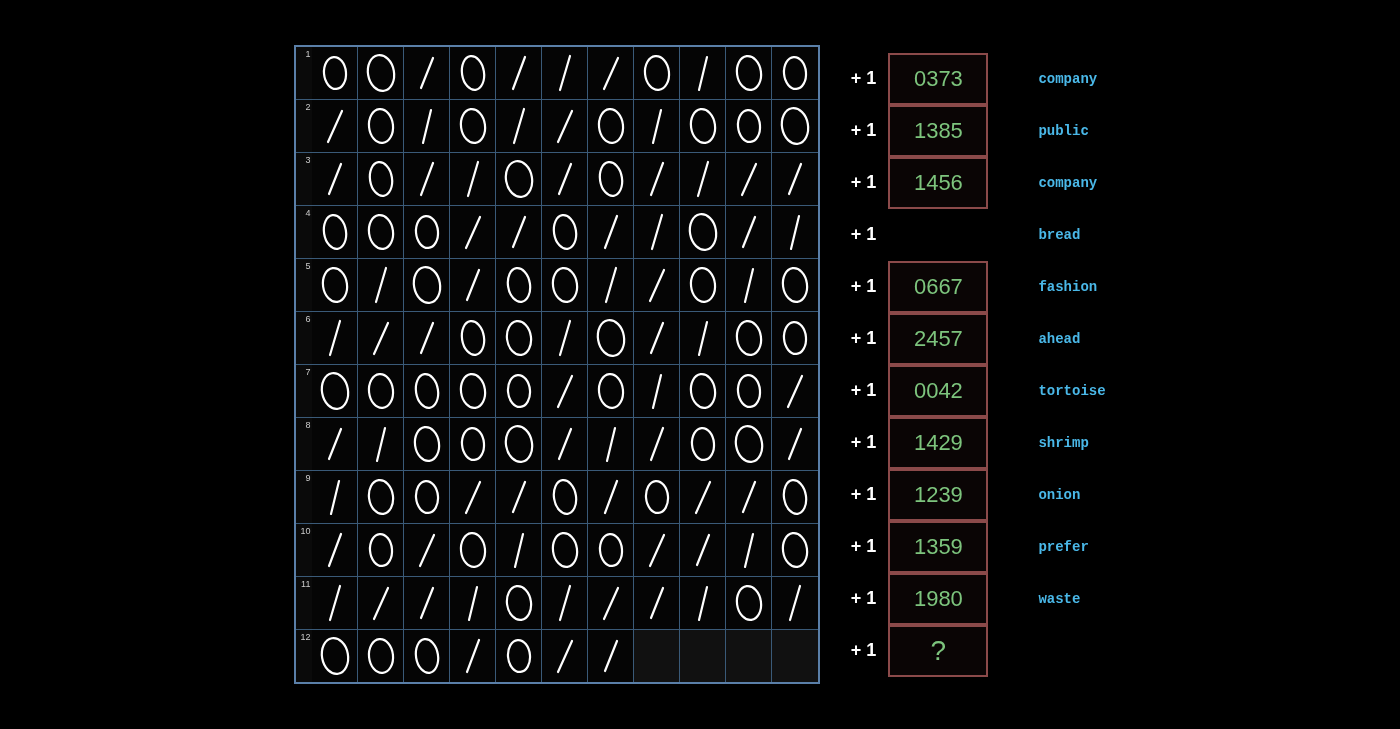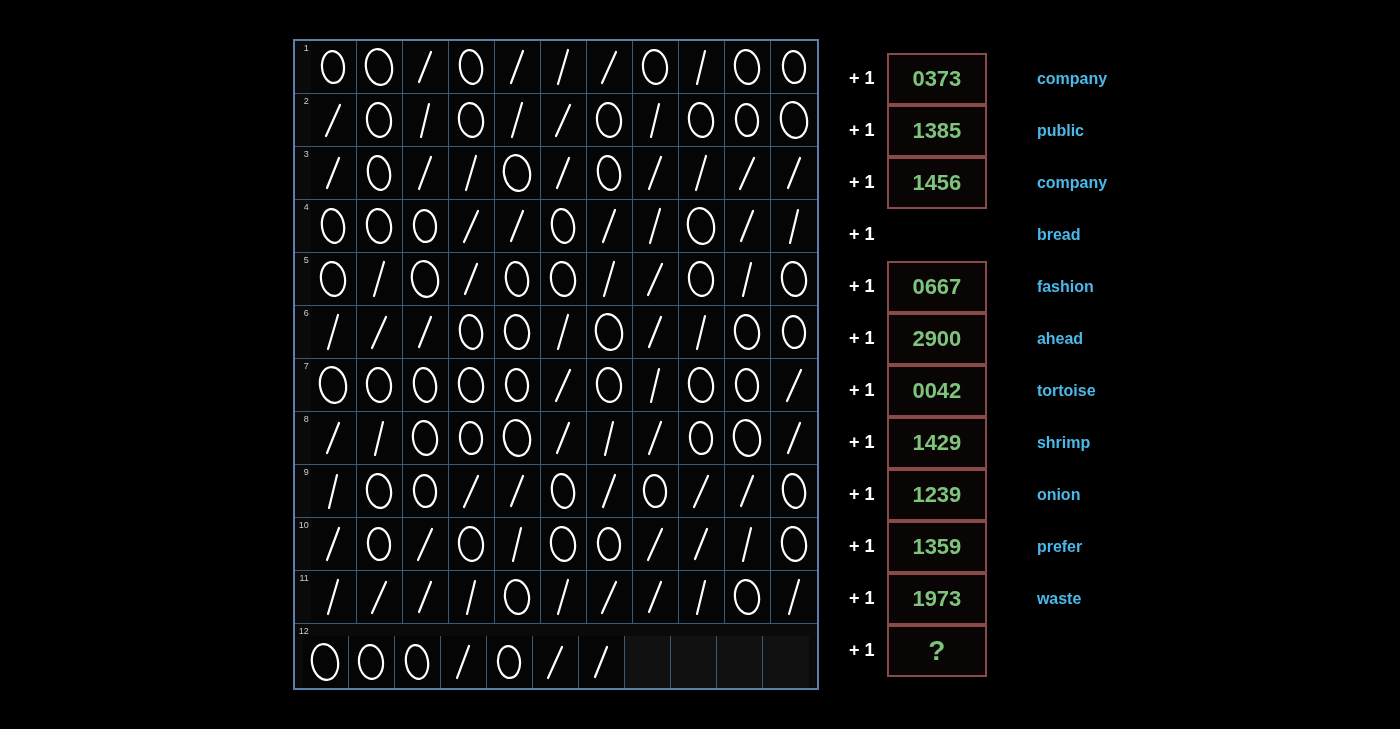--- a/index.html
+++ b/index.html
@@ -24,21 +24,20 @@
       display: flex;
       flex-direction: column;
     }
     .grid-row {
       display: flex;
       align-items: center;
       border-bottom: 1px solid #3a5a78;
     }
     .grid-row:last-child {
       border-bottom: none;
-      flex-direction: column;
     }
     .row-num {
       color: #ccc;
       font-size: 9px;
       width: 16px;
       text-align: right;
       padding-right: 2px;
       align-self: flex-start;
       padding-top: 2px;
       flex-shrink: 0;
@@ -78,44 +77,44 @@
       height: 52px;
       border: 2px solid #8b4a4a;
       background: #0a0505;
       display: flex;
       align-items: center;
       justify-content: center;
       flex-shrink: 0;
     }
     .result-value {
       font-size: 22px;
-      font-weight: bold;
+      font-weight: normal;
       color: #7dc47d;
       font-family: Arial, sans-serif;
     }
     .result-value.question {
       color: #7dc47d;
       font-size: 28px;
     }
     .right-column {
       display: flex;
       flex-direction: column;
       gap: 0px;
     }
     .word-item {
       height: 52px;
       display: flex;
       align-items: center;
       padding-left: 20px;
     }
     .word-label {
-      font-size: 16px;
+      font-size: 14px;
       font-weight: bold;
       color: #4ab8e8;
-      font-family: Liberation Sans, sans-serif;
+      font-family: Liberation Mono, monospace;
       margin-left: 12px;
     }
     .results-column {
       display: flex;
       flex-direction: column;
       gap: 0px;
     }
     .result-row {
       height: 52px;
       display: flex;
@@ -874,21 +873,21 @@
       </div>
       <div class="result-row">
         <span class="plus-one">+ 1</span>
         <div class="result-box">
           <span class="result-value">0667</span>
         </div>
       </div>
       <div class="result-row">
         <span class="plus-one">+ 1</span>
         <div class="result-box">
-          <span class="result-value">2900</span>
+          <span class="result-value">2457</span>
         </div>
       </div>
       <div class="result-row">
         <span class="plus-one">+ 1</span>
         <div class="result-box">
           <span class="result-value">0042</span>
         </div>
       </div>
       <div class="result-row">
         <span class="plus-one">+ 1</span>
@@ -904,21 +903,21 @@
       </div>
       <div class="result-row">
         <span class="plus-one">+ 1</span>
         <div class="result-box">
           <span class="result-value">1359</span>
         </div>
       </div>
       <div class="result-row">
         <span class="plus-one">+ 1</span>
         <div class="result-box">
-          <span class="result-value">1973</span>
+          <span class="result-value">1980</span>
         </div>
       </div>
       <div class="result-row">
         <span class="plus-one">+ 1</span>
         <div class="result-box">
           <span class="result-value question">?</span>
         </div>
       </div>
     </div>
 

